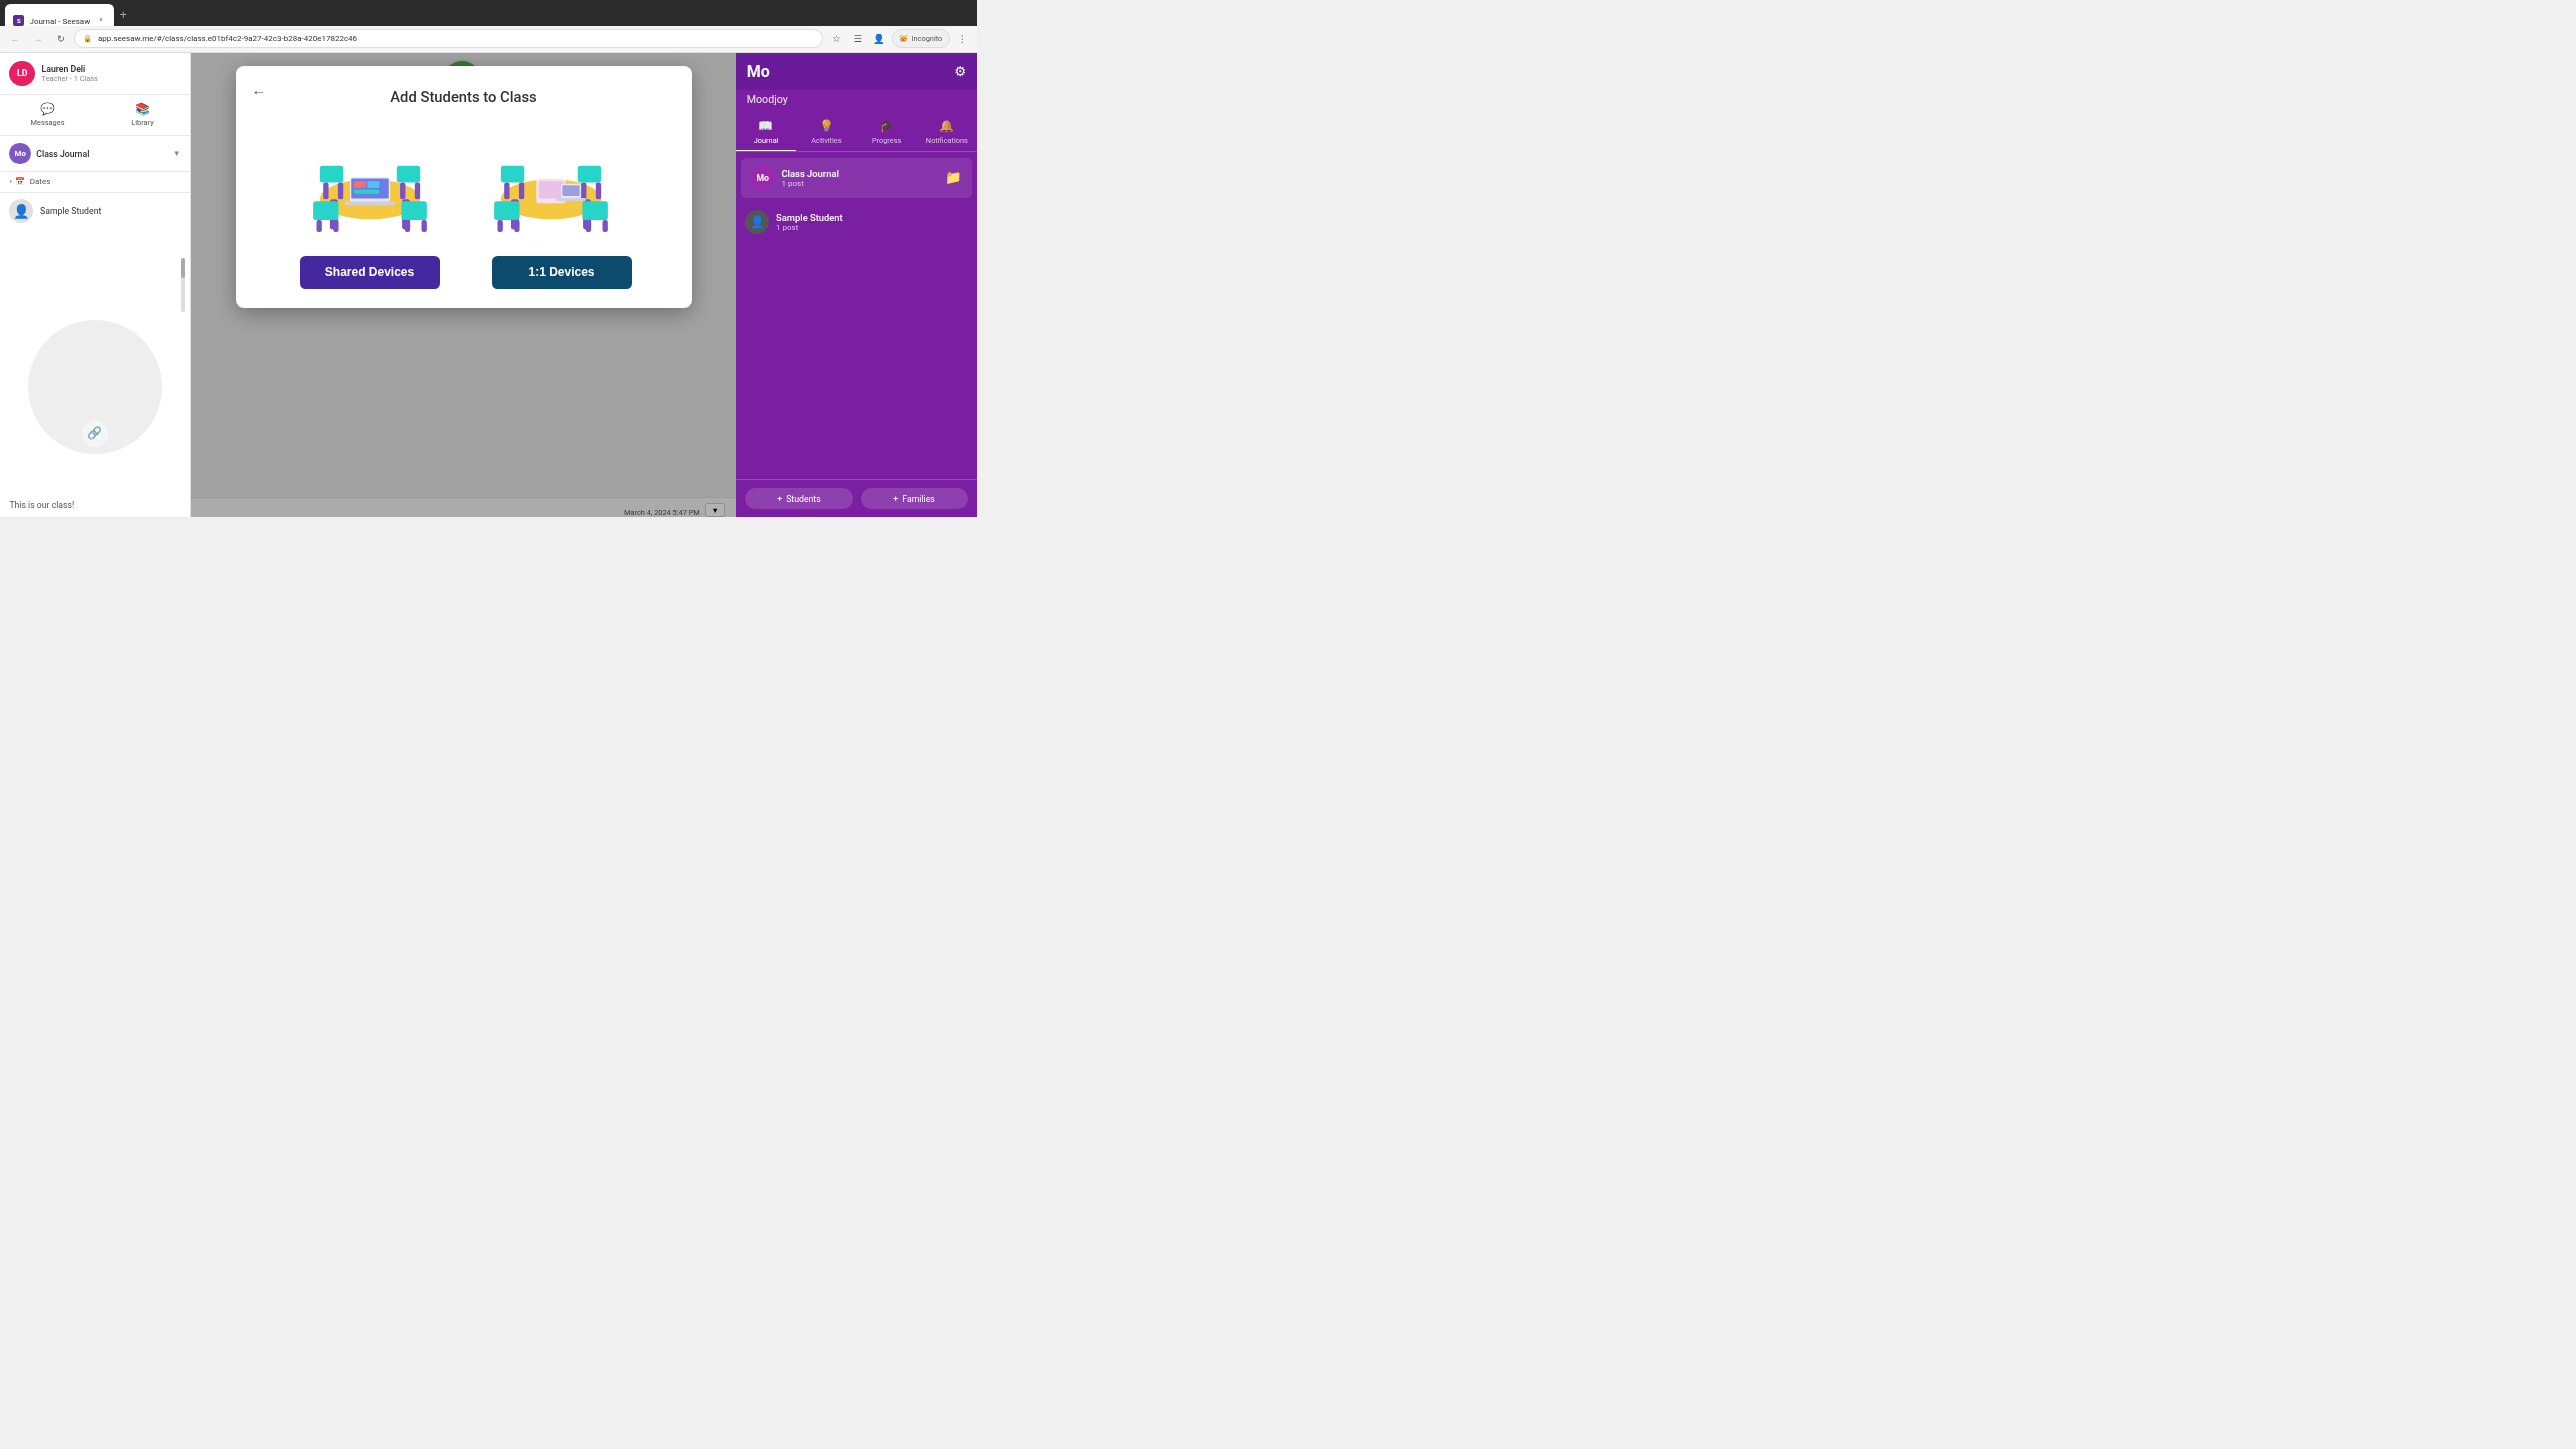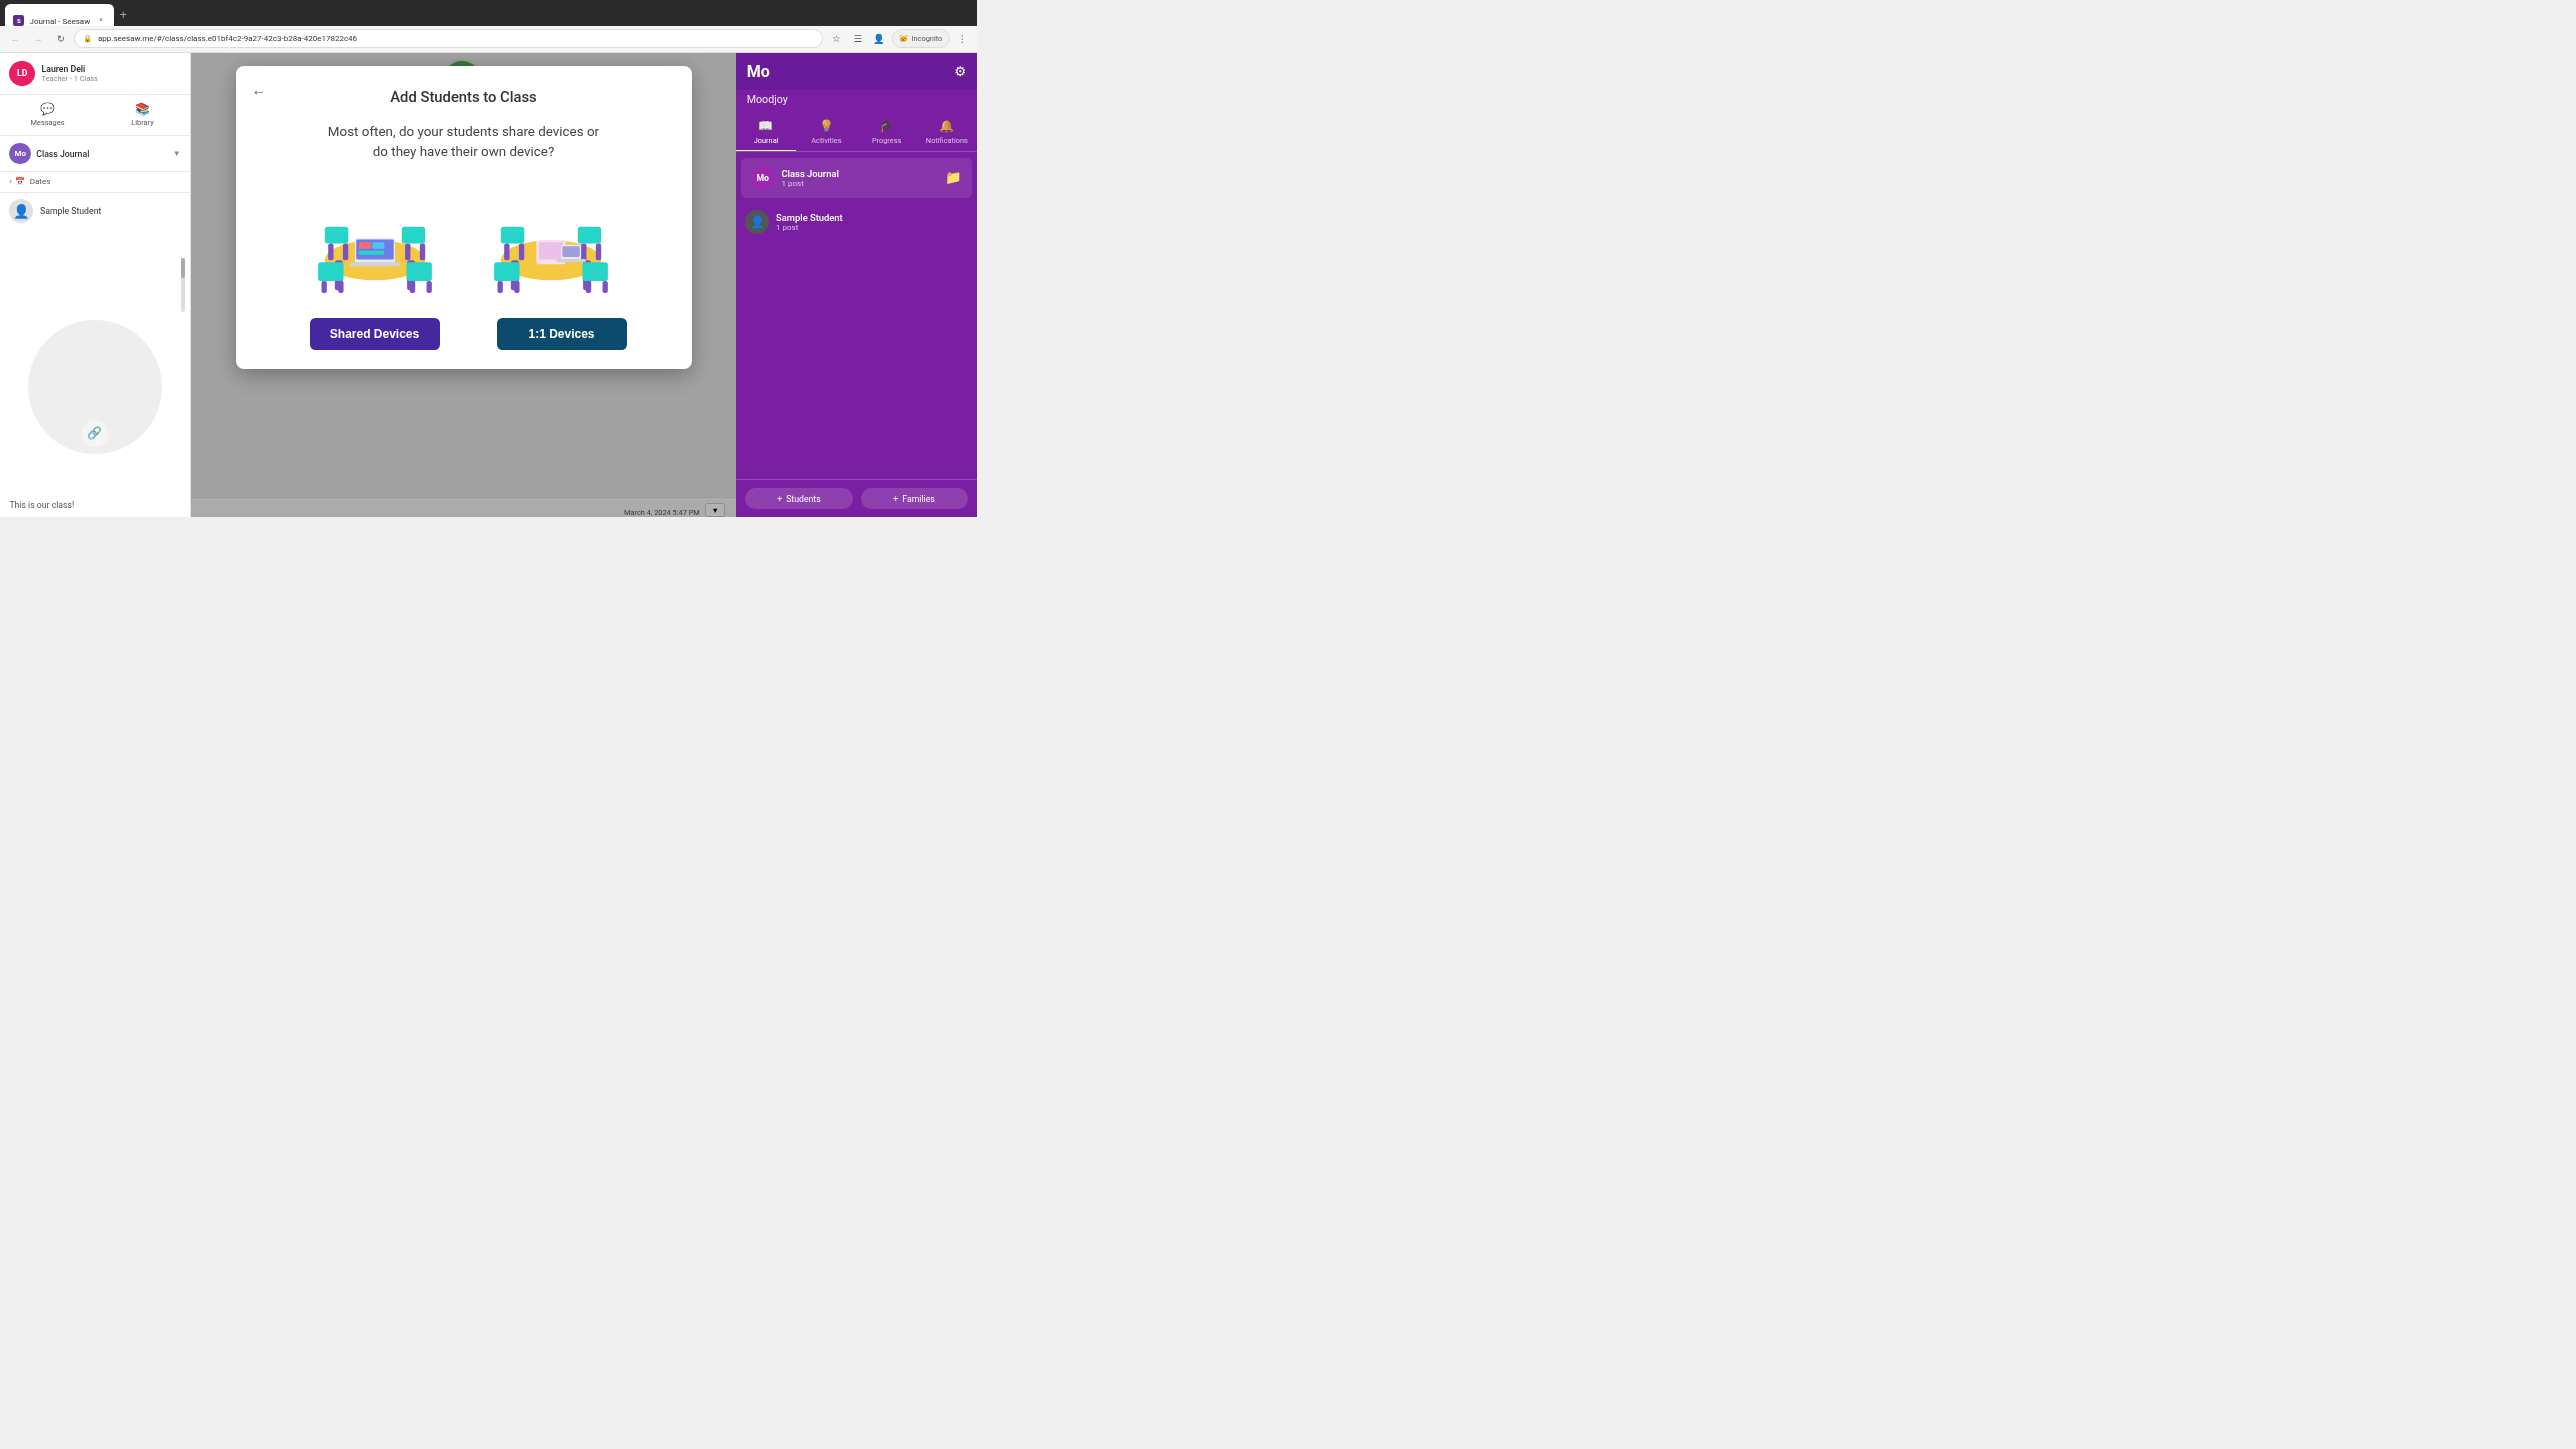--- a/index.html
+++ b/index.html
@@ -403,21 +403,21 @@
       gap: 13.4px;
     }
     .device-illustration {
       width: 148px;
       height: 121px;
       display: flex;
       align-items: center;
       justify-content: center;
     }
     .device-btn {
-      width: 130px;
+      width: 140px;
       padding: 9.4px 13.4px;
       border-radius: 5.4px;
       font-size: 12px;
       font-weight: bold;
       color: white;
       border: none;
       cursor: pointer;
       text-align: center;
     }
     .shared-btn { background: #4527a0; }
@@ -555,23 +555,20 @@
 
     <div class="add-button">
       <span style="font-size:16px;line-height:1;">+</span>
       <span class="add-label">Add</span>
     </div>
 
     <div class="overlay">
       <div class="dialog">
         <button class="dialog-back">←</button>
         <div class="dialog-title">Add Students to Class</div>
-        <div class="dialog-question">
-          Most often, do your students share devices or<br>do they have their own device?
-        </div>
         <div class="dialog-options">
 
           <div class="device-option">
             <div class="device-illustration">
 
               <svg width="134" height="107" viewBox="0 0 200 160">
 
                 <ellipse cx="100" cy="105" rx="75" ry="30" fill="#f5c842"></ellipse>
 
                 <rect x="40" y="105" width="12" height="45" rx="4" fill="#7b52c1"></rect>

